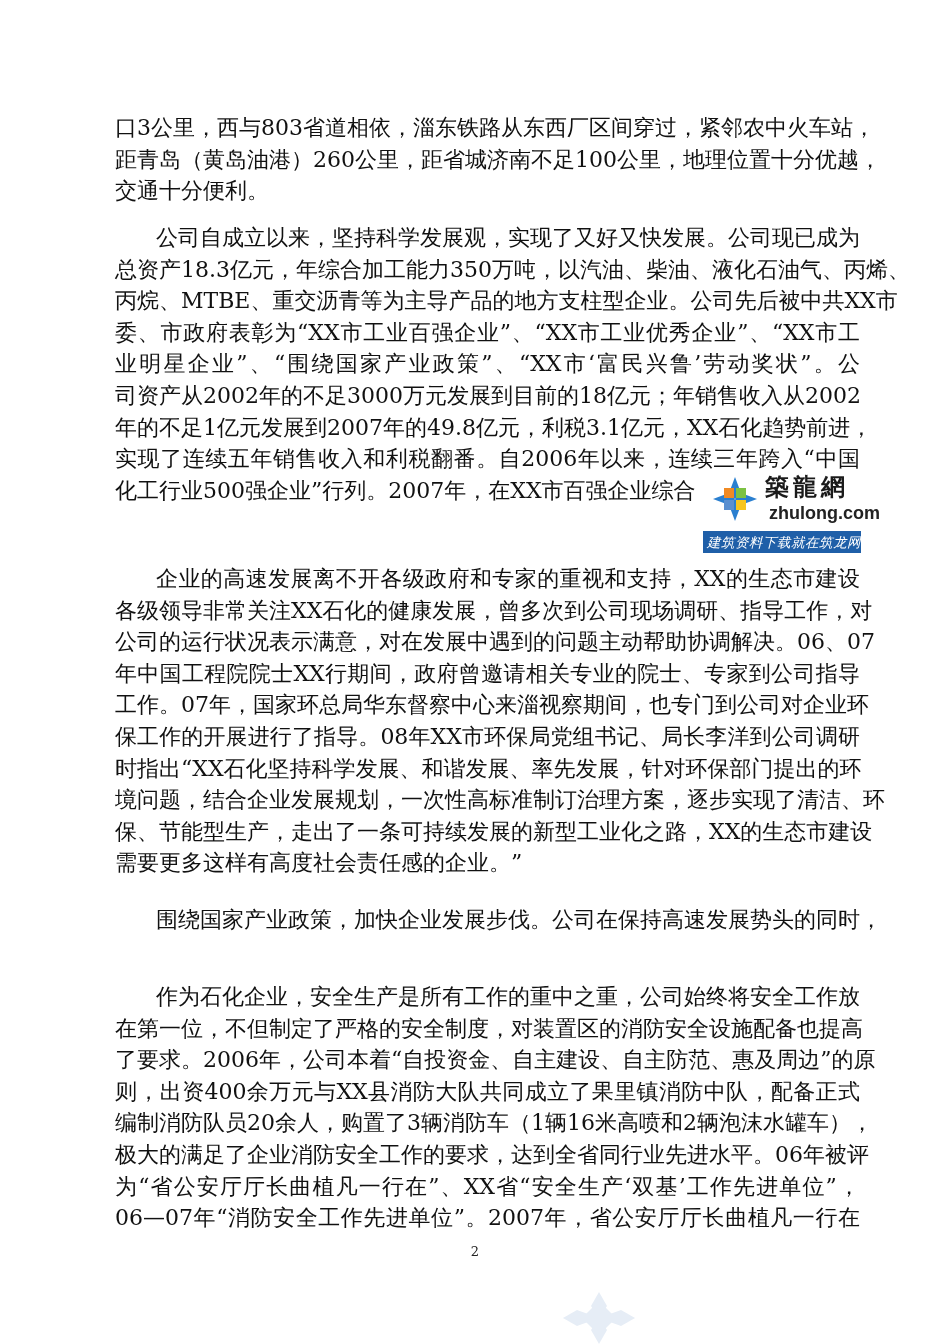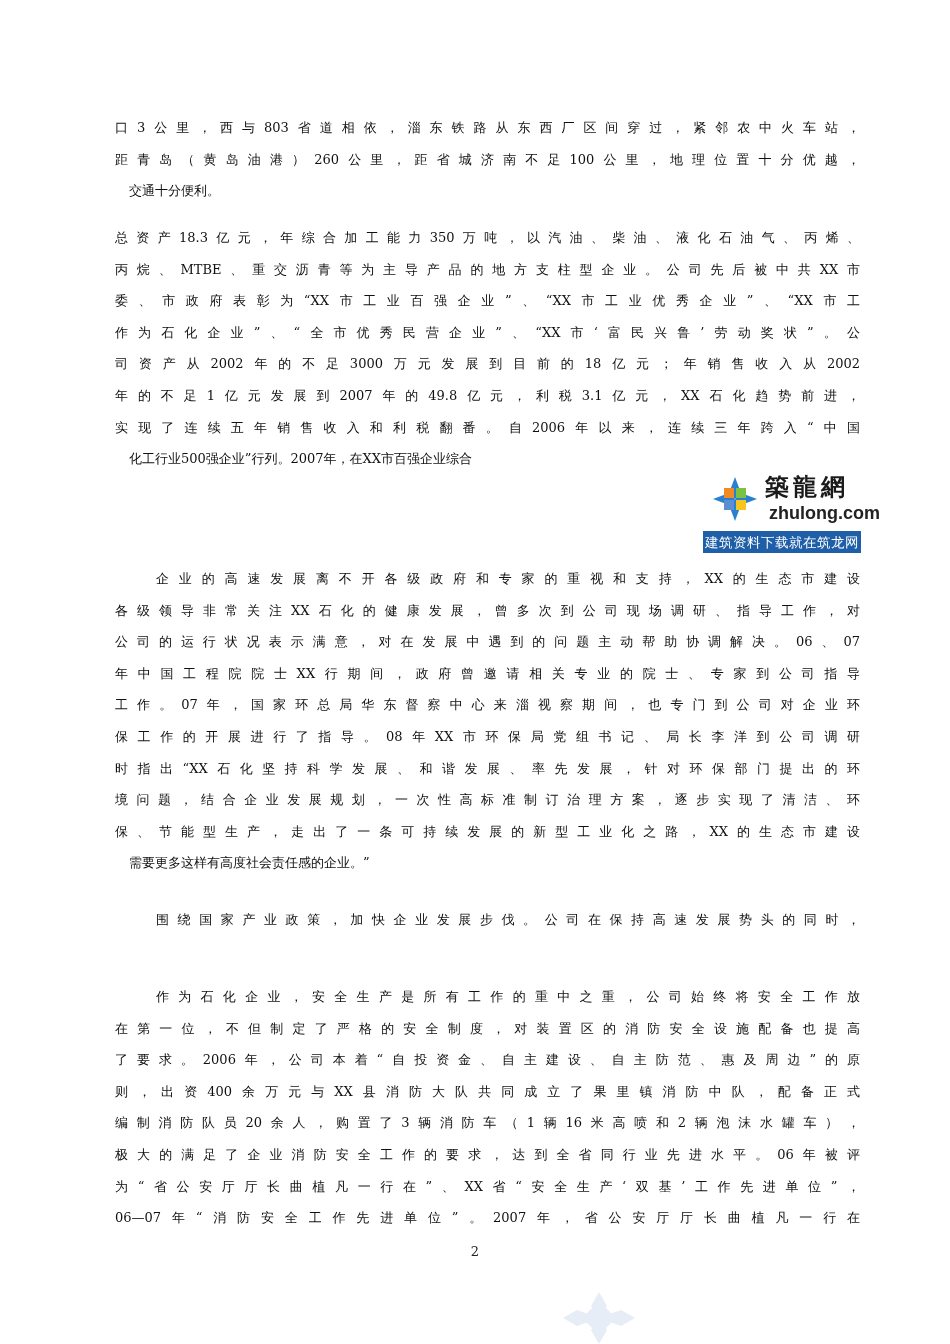--- a/index.html
+++ b/index.html
@@ -1,56 +1,57 @@
 <!DOCTYPE html>
 <html><head>
 <meta charset="utf-8">
 <style>
   html, body { margin: 0; padding: 0; background: #ffffff; }
   body { width: 950px; height: 1344px; position: relative; overflow: hidden;
          font-family: "DejaVu Serif", "Liberation Serif", serif; color: #111; }
   .page { position: absolute; left: 0; top: 0; width: 950px; height: 1344px; }
   .para { position: absolute; left: 115px; width: 745px; }
-  .line { display: block; height: 31.6px; line-height: 31.6px; font-size: 13px;
+  .line { display: block; height: 31.6px; line-height: 31.6px; font-size: 22px;
           white-space: nowrap; text-align: justify; text-align-last: justify;
           letter-spacing: 0px; }
-  .line.last { text-align-last: left; margin-left: 14px; }
+  .line.last { text-align-last: left; }
   .line.indent { padding-left: 41px; }
   .page-number { position: absolute; left: 0; width: 950px; top: 1244px;
                  text-align: center; font-size: 13px; color: #222; }
   .logo { position: absolute; left: 703px; top: 469px; width: 158px; height: 84px;
           background: #fff; }
   .logo-top { position: absolute; left: 0; top: 0; width: 158px; height: 60px; background:#fff; }
   .logo-mark { position: absolute; left: 8px; top: 6px; width: 48px; height: 48px; }
   .logo-cn { position: absolute; left: 62px; top: 2px; font-size: 24px; font-weight: bold;
              color: #1a1a1a; letter-spacing: 4px; font-family: Liberation Sans, sans-serif; }
   .logo-en { position: absolute; left: 66px; top: 34px; font-size: 18px; font-weight: bold;
              color: #222; font-family: "Liberation Sans", sans-serif; }
   .logo-banner { position: absolute; left: 0; top: 62px; width: 158px; height: 22px;
                  background: #1f5fa8; color: #fff; font-size: 13.5px; line-height: 22px;
-                 text-align: center; letter-spacing: 0.5px; }
+                 text-align: right; letter-spacing: 0.5px; font-style: italic; }
   .wm { position: absolute; pointer-events: none; }
   .wm-bottom { left: 563px; top: 1292px; width: 72px; height: 52px; }
 </style>
 </head>
 <body>
 
 <div class="page">
 
   <div id="paras">
       <div class="para" style="top: 112px;">
         <span class="line">口3公里，西与803省道相依，淄东铁路从东西厂区间穿过，紧邻农中火车站，</span>
         <span class="line">距青岛（黄岛油港）260公里，距省城济南不足100公里，地理位置十分优越，</span>
         <span class="line last">交通十分便利。</span>
       </div>
       <div class="para" style="top: 222px;">
+        <span class="line indent">公司自成立以来，坚持科学发展观，实现了又好又快发展。公司现已成为</span>
         <span class="line">总资产18.3亿元，年综合加工能力350万吨，以汽油、柴油、液化石油气、丙烯、</span>
         <span class="line">丙烷、MTBE、重交沥青等为主导产品的地方支柱型企业。公司先后被中共XX市</span>
         <span class="line">委、市政府表彰为“XX市工业百强企业”、“XX市工业优秀企业”、“XX市工</span>
-        <span class="line">作为石化企业”、“全市优秀民营企业”、“XX市‘富民兴鲁’劳动奖状”。公</span>
+        <span class="line">业明星企业”、“围绕国家产业政策”、“XX市‘富民兴鲁’劳动奖状”。公</span>
         <span class="line">司资产从2002年的不足3000万元发展到目前的18亿元；年销售收入从2002</span>
         <span class="line">年的不足1亿元发展到2007年的49.8亿元，利税3.1亿元，XX石化趋势前进，</span>
         <span class="line">实现了连续五年销售收入和利税翻番。自2006年以来，连续三年跨入“中国</span>
         <span class="line last">化工行业500强企业”行列。2007年，在XX市百强企业综合</span>
       </div>
       <div class="para" style="top: 563px;">
         <span class="line indent">企业的高速发展离不开各级政府和专家的重视和支持，XX的生态市建设</span>
         <span class="line">各级领导非常关注XX石化的健康发展，曾多次到公司现场调研、指导工作，对</span>
         <span class="line">公司的运行状况表示满意，对在发展中遇到的问题主动帮助协调解决。06、07</span>
         <span class="line">年中国工程院院士XX行期间，政府曾邀请相关专业的院士、专家到公司指导</span>

